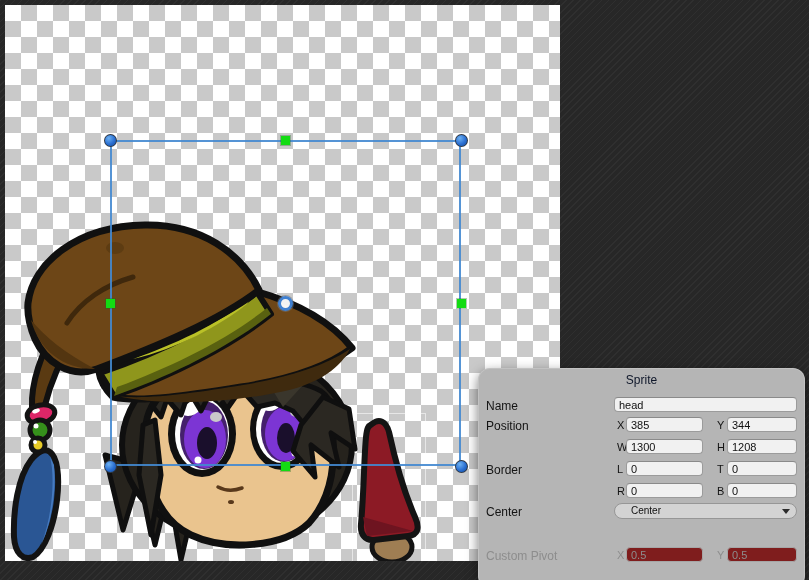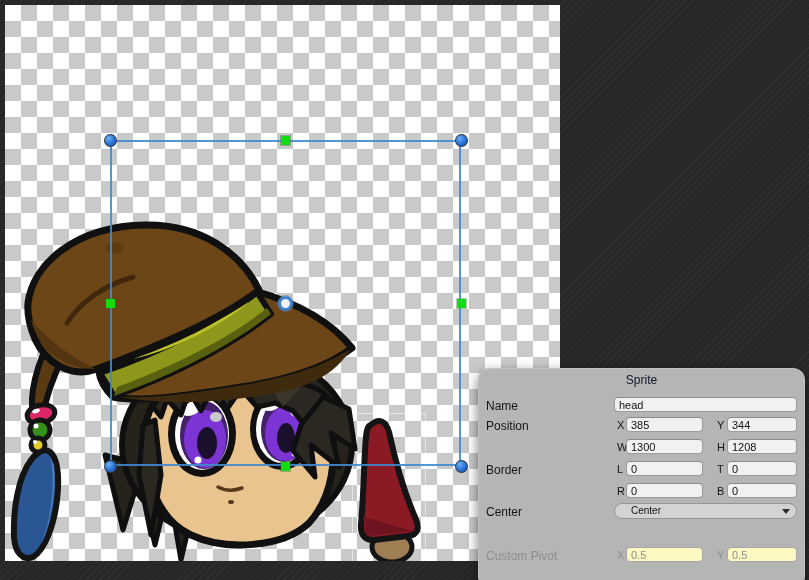--- a/index.html
+++ b/index.html
@@ -81,21 +81,21 @@
     background:#d3d3d3; border:1px solid #969696; border-radius:8px;
     font-size:10px; color:#101010; line-height:14px; padding:0 16px;
     cursor:default;
   }
   .dd-arrow {
     position:absolute; right:6px; top:5px; width:0; height:0;
     border-left:4px solid transparent; border-right:4px solid transparent;
     border-top:5px solid #2b2b2b;
   }
   .row-disabled .row-label, .row-disabled .pfx { color:#8d8d8d; }
-  .field-disabled { background:#fef9c3; color:#8d8d8d; border-color:#a6a6a6; }
+  .field-disabled { background:#7f1d1d; color:#8d8d8d; border-color:#a6a6a6; }
 
   .r-name { top:29px; } .r-pos1 { top:49px; } .r-pos2 { top:71px; }
   .r-bor1 { top:93px; } .r-bor2 { top:115px; }
   .r-pivot { top:135px; } .r-pum { top:158px; } .r-custom { top:179px; }
 </style>
 </head>
 <body>
 
 <div class="canvas-area">
 

